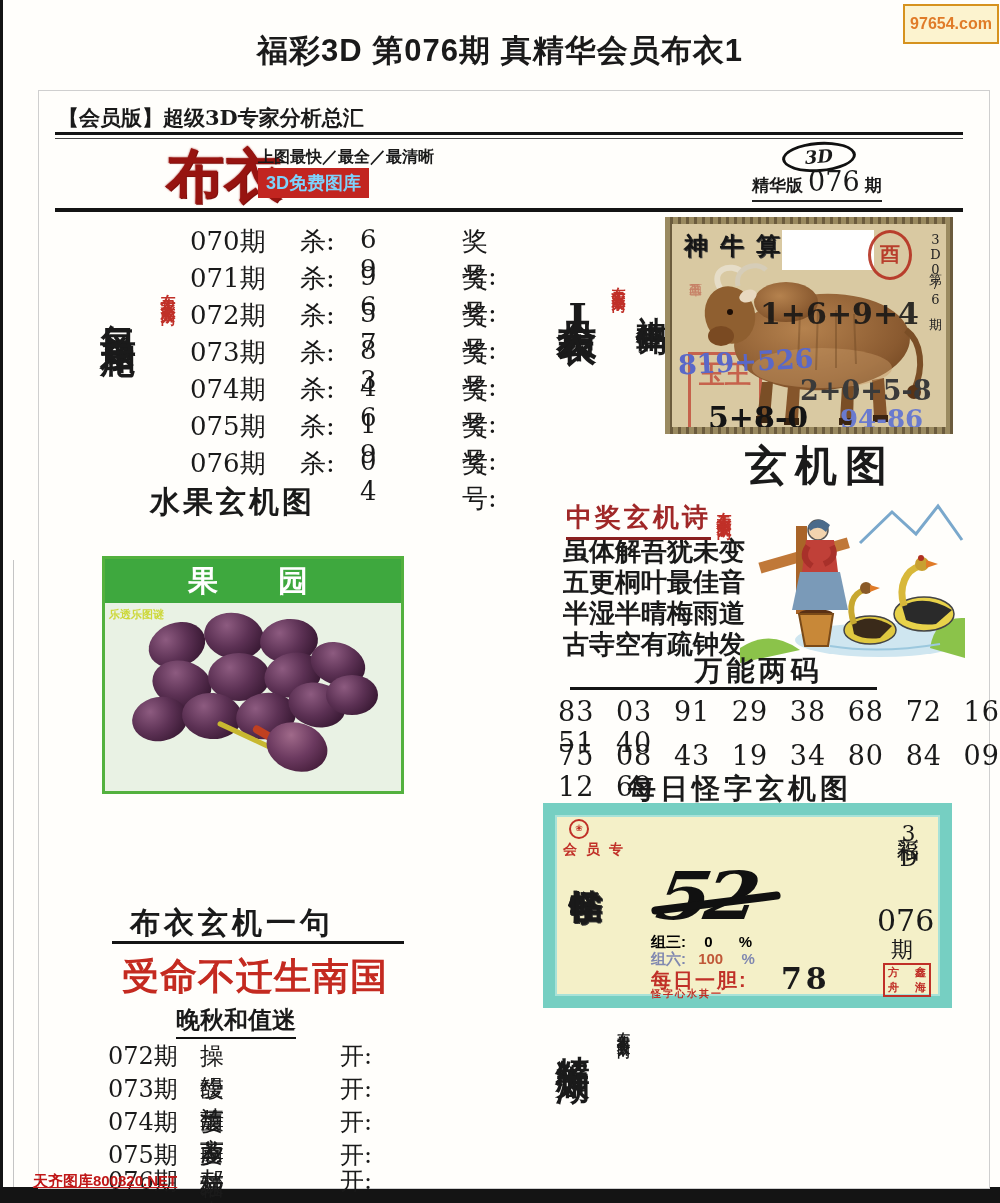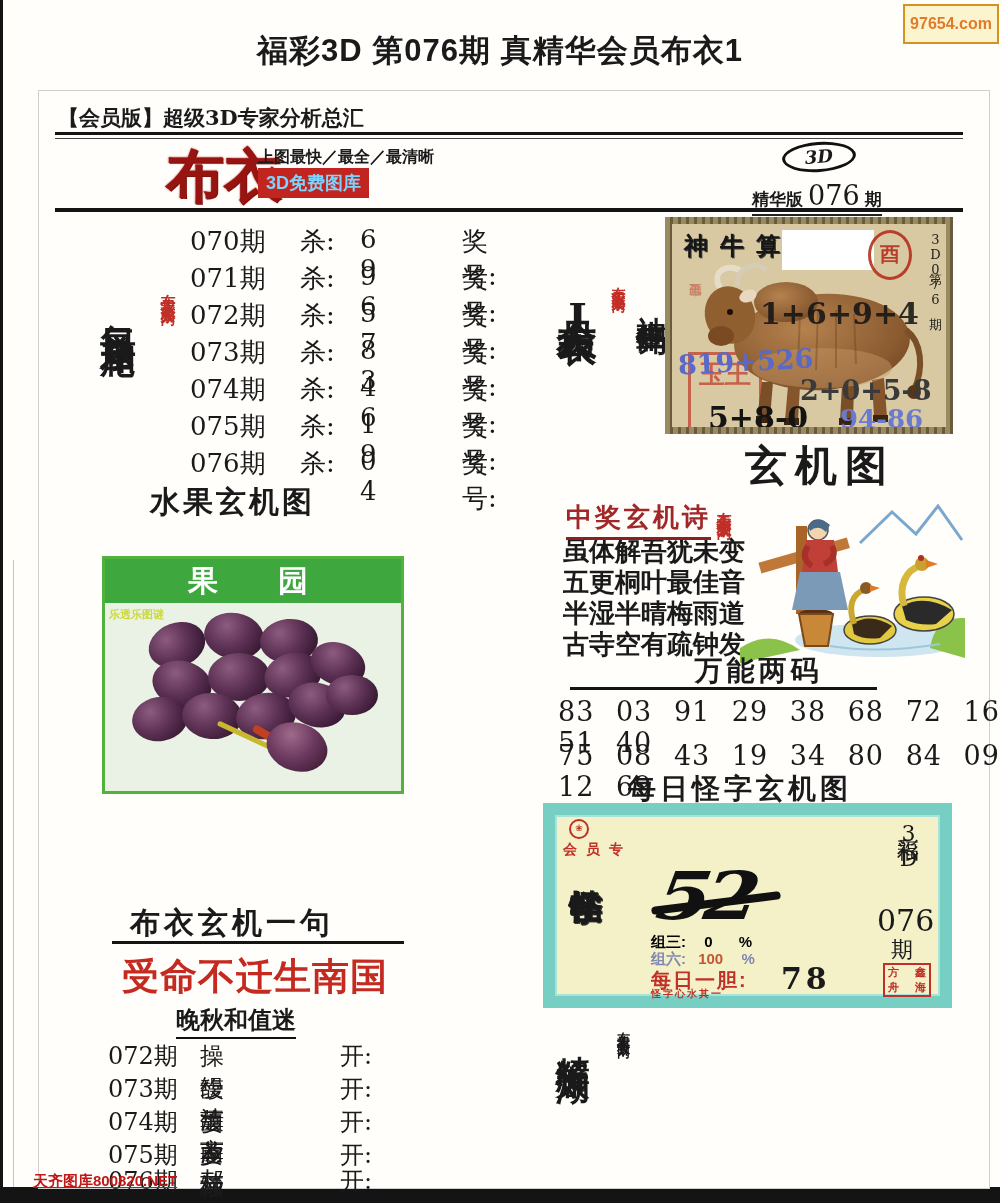--- a/index.html
+++ b/index.html
@@ -37,21 +37,21 @@
 
   <div class="abs b" style="left:58px;top:104px;font-size:21px;">【会员版】超级3D专家分析总汇</div>
   <div class="abs rule" style="left:55px;top:132px;width:908px;height:3px;"></div>
   <div class="abs" style="left:55px;top:138px;width:908px;height:1px;background:#444;"></div>
 
   <div class="abs b" style="left:166px;top:138px;font-size:58px;color:#971410;text-shadow:0 0 2px #971410,1px 1px 0 #7a0f0c;">布衣</div>
   <div class="abs sans b" style="left:258px;top:147px;font-size:16px;">上图最快／最全／最清晰</div>
   <div class="abs sans b" style="left:258px;top:168px;background:#c22520;color:#7dd3fc;font-size:18px;padding:3px 8px;">3D免费图库</div>
   <div class="abs b" style="left:782px;top:142px;width:68px;height:24px;border:3px solid #111;border-radius:50%;
        text-align:center;line-height:24px;font-size:18px;font-style:italic;transform:rotate(-4deg);">3D</div>
-  <div class="abs" style="left:752px;top:180px;border-bottom:2px solid #222;padding-bottom:3px;text-align:right;">
+  <div class="abs" style="left:752px;top:166px;border-bottom:2px solid #222;padding-bottom:3px;text-align:right;">
     <span class="sans b" style="font-size:17px;">精华版</span>
     <span style="font-size:27px;">076</span>
     <span class="sans b" style="font-size:17px;">期</span>
   </div>
   <div class="abs rule" style="left:55px;top:208px;width:908px;height:4px;"></div>
 
   <div class="abs vert b" style="left:94px;top:296px;font-size:36px;letter-spacing:5px;height:190px;">每日杀和尾</div>
   <div class="abs vert b red" style="left:158px;top:282px;font-size:15px;letter-spacing:3px;height:150px;">布衣天下彩票网</div>
 
   <div>

